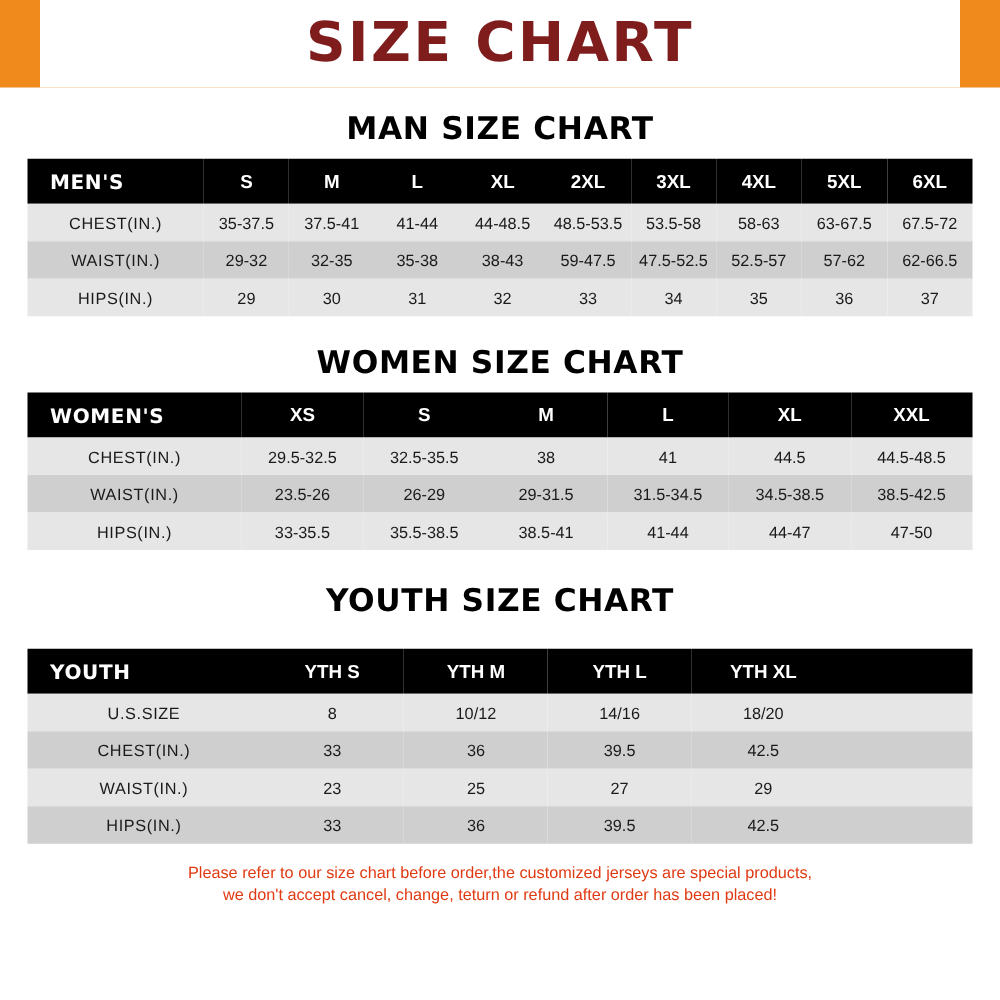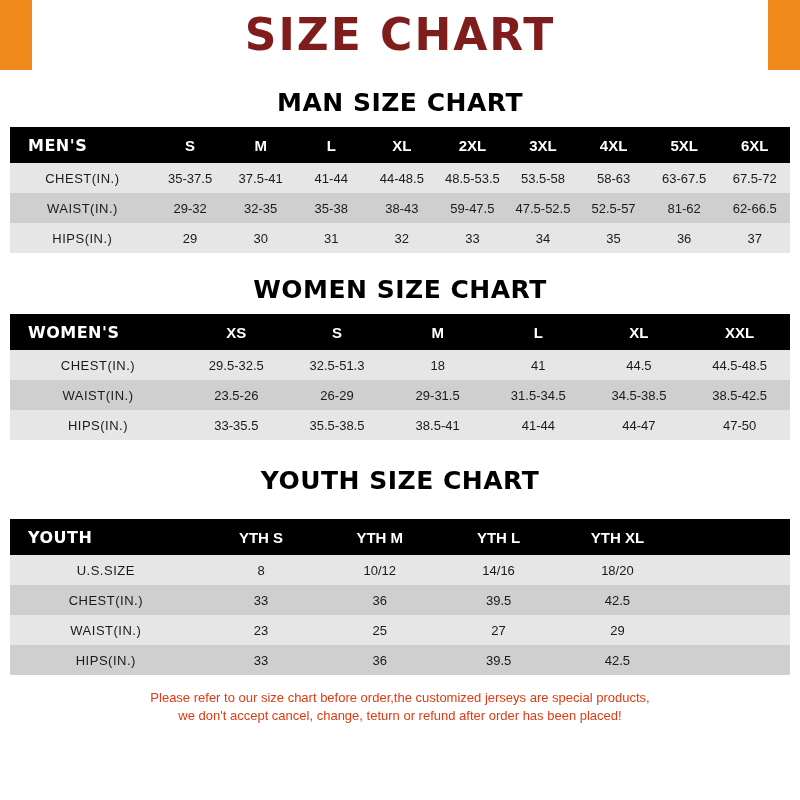--- a/index.html
+++ b/index.html
@@ -41,21 +41,21 @@
     position: relative;
     z-index: 2;
     font-family: "DejaVu Sans", sans-serif;
     font-weight: bold;
     font-size: 44px;
     letter-spacing: 2px;
     color: #7f1d1d;
     line-height: 1;
   }
   .content {
-    padding: 0 10px;
+    padding: 0 22px;
     box-sizing: border-box;
   }
   .section-title {
     text-align: center;
     font-family: "DejaVu Sans", sans-serif;
     font-weight: bold;
     font-size: 25px;
     color: #000000;
     letter-spacing: 0.5px;
   }
@@ -161,21 +161,21 @@
           </tr>
           <tr class="dark">
             <td class="row-label">WAIST(IN.)</td>
             <td>29-32</td>
             <td>32-35</td>
             <td>35-38</td>
             <td>38-43</td>
             <td>59-47.5</td>
             <td>47.5-52.5</td>
             <td>52.5-57</td>
-            <td>81-62</td>
+            <td>57-62</td>
             <td>62-66.5</td>
           </tr>
           <tr class="light">
             <td class="row-label">HIPS(IN.)</td>
             <td>29</td>
             <td>30</td>
             <td>31</td>
             <td>32</td>
             <td>33</td>
             <td>34</td>
@@ -198,22 +198,22 @@
             <th>M</th>
             <th>L</th>
             <th>XL</th>
             <th>XXL</th>
           </tr>
         </thead>
         <tbody>
           <tr class="light">
             <td class="row-label">CHEST(IN.)</td>
             <td>29.5-32.5</td>
-            <td>32.5-51.3</td>
-            <td>18</td>
+            <td>32.5-35.5</td>
+            <td>38</td>
             <td>41</td>
             <td>44.5</td>
             <td>44.5-48.5</td>
           </tr>
           <tr class="dark">
             <td class="row-label">WAIST(IN.)</td>
             <td>23.5-26</td>
             <td>26-29</td>
             <td>29-31.5</td>
             <td>31.5-34.5</td>

